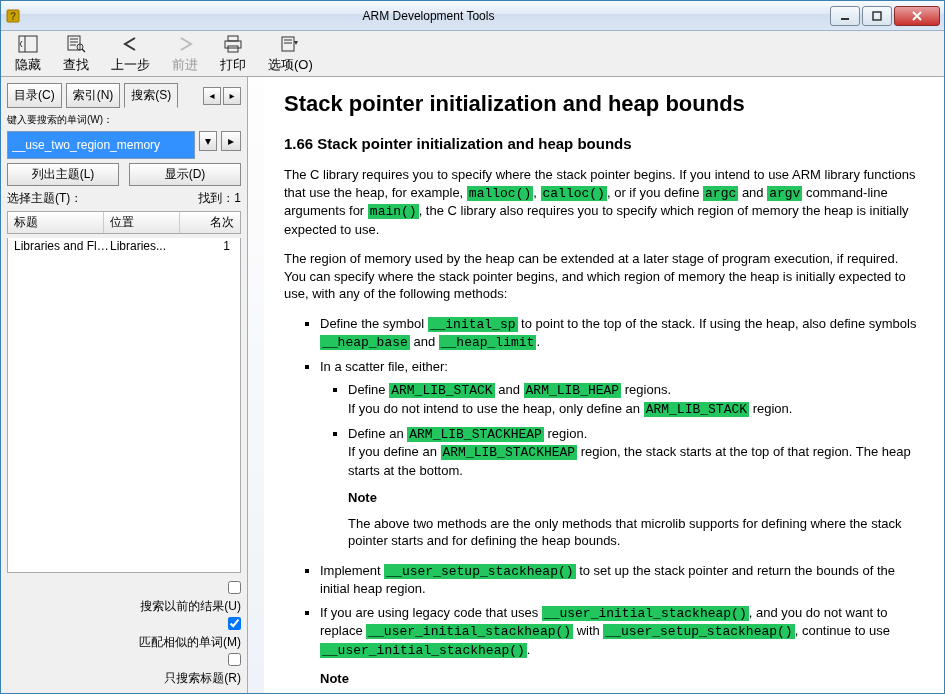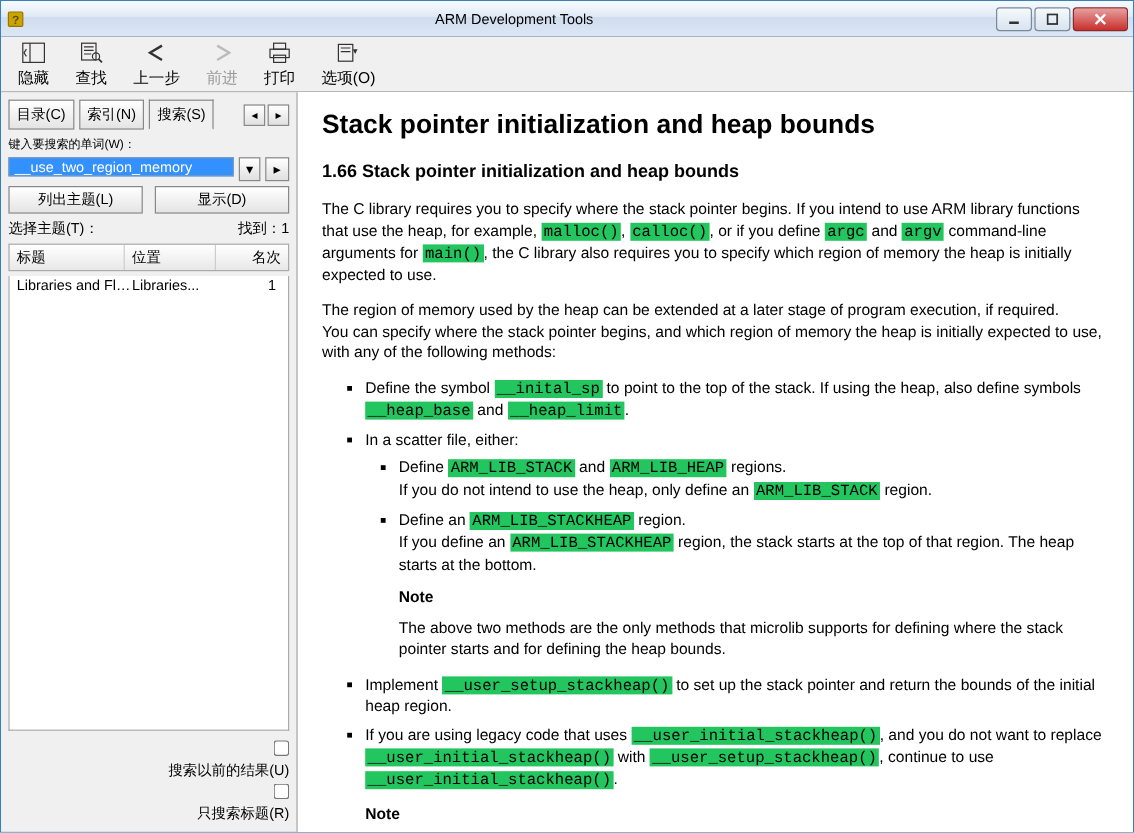--- a/index.html
+++ b/index.html
@@ -13,30 +13,30 @@
 .win-btn { width: 30px; height: 20px; border: 1px solid #7a8a99; background: linear-gradient(to bottom, #f5f9fc, #d8e4f0); border-radius: 3px; display: flex; align-items: center; justify-content: center; font-size: 10px; color: #333; cursor: pointer; }
 .win-btn.close { background: linear-gradient(to bottom, #e7a0a0, #c9302c); color: #fff; border-color: #8b2a2a; width: 46px; }
 .win-btn.close svg { stroke: #fff; }
 
 .toolbar { height: 46px; background: #f0f0f0; border-bottom: 1px solid #aaa; display: flex; align-items: center; padding: 2px 6px; gap: 6px; }
 .tool-item { display: flex; flex-direction: column; align-items: center; padding: 2px 8px; cursor: pointer; color: #000; font-size: 13px; gap: 2px; }
 .tool-item.disabled { color: #999; }
 .tool-item .ticon { width: 20px; height: 20px; display: flex; align-items: center; justify-content: center; color: #333; }
 .tool-item.disabled .ticon { color: #bbb; }
 
-.body-area { flex: 1; display: flex; min-height: 0; }
+.body-area { flex: 1; display: flex; min-height: 0; gap: 16px; }
 .sidebar { width: 247px; border-right: 1px solid #aaa; background: #f0f0f0; display: flex; flex-direction: column; padding: 6px; gap: 4px; }
 .tabs-row { display: flex; align-items: center; gap: 0; border-bottom: 1px solid transparent; }
 .tab-btn { font-size: 12px; padding: 3px 6px; border: 1px solid #888; background: linear-gradient(to bottom, #fff, #e4e4e4); cursor: pointer; margin-right: 4px; position: relative; }
 .tab-btn.active { background: #f0f0f0; border-bottom: 1px solid #f0f0f0; }
 .nav-arrows { margin-left: auto; display: flex; gap: 2px; }
 .nav-arr { width: 18px; height: 18px; border: 1px solid #888; background: linear-gradient(to bottom,#fff,#e0e0e0); display: flex; align-items:center; justify-content:center; cursor:pointer; font-size:10px; }
 .label { font-size: 10px; color: #000; }
 .search-row { display: flex; gap: 4px; }
-.search-input { flex: 1; border: 1px solid #7a9ac0; background: #3390ff; color: #fff; padding: 2px 4px; font-size: 12px; height: 16px; }
+.search-input { flex: 1; border: 1px solid #7a9ac0; background: #3390ff; color: #fff; padding: 2px 4px; font-size: 12px; height: 28px; }
 .dropdown-btn { width: 18px; height: 20px; border: 1px solid #888; background: linear-gradient(to bottom,#fff,#e0e0e0); display:flex; align-items:center; justify-content:center; cursor:pointer; }
 .go-btn { width: 20px; height: 20px; border: 1px solid #888; background: linear-gradient(to bottom,#fff,#e0e0e0); display:flex; align-items:center; justify-content:center; cursor:pointer; }
 .btn-row { display: flex; gap: 10px; }
 .side-btn { flex: 1; border: 1px solid #888; background: linear-gradient(to bottom,#fff,#e4e4e4); padding: 2px 4px; font-size: 12px; cursor: pointer; text-align: center; }
 .topic-row { display: flex; justify-content: space-between; font-size: 12px; }
 .result-header { display: flex; background: linear-gradient(to bottom,#fff,#e8e8e8); border: 1px solid #aaa; }
 .result-header .col { padding: 2px 6px; border-right: 1px solid #ccc; font-size: 12px; }
 .col.title { flex: 0 0 96px; } .col.loc { flex: 0 0 76px; } .col.rank { flex: 1; text-align: right; border-right: none; }
 .results-list { flex: 1; border: 1px solid #aaa; border-top: none; background: #fff; overflow: auto; }
 .result-row { display: flex; font-size: 12px; padding: 1px 6px; cursor: pointer; }
@@ -186,20 +186,24 @@
         <div class="result-row">
           <span class="rc1">Libraries and Flo...</span>
           <span class="rc2">Libraries...</span>
           <span class="rc3">1</span>
         </div>
       </div>
       <div class="checks">
         <label class="check-row">
             <input type="checkbox" style="">
             <span>搜索以前的结果(U)</span>
+          </label>
+        <label class="check-row">
+            <input type="checkbox" checked="" style="">
+            <span>匹配相似的单词(M)</span>
           </label>
         <label class="check-row">
             <input type="checkbox" style="">
             <span>只搜索标题(R)</span>
           </label>
       </div>
     </div>
 
     <div class="content">
       <h1>Stack pointer initialization and heap bounds</h1>

